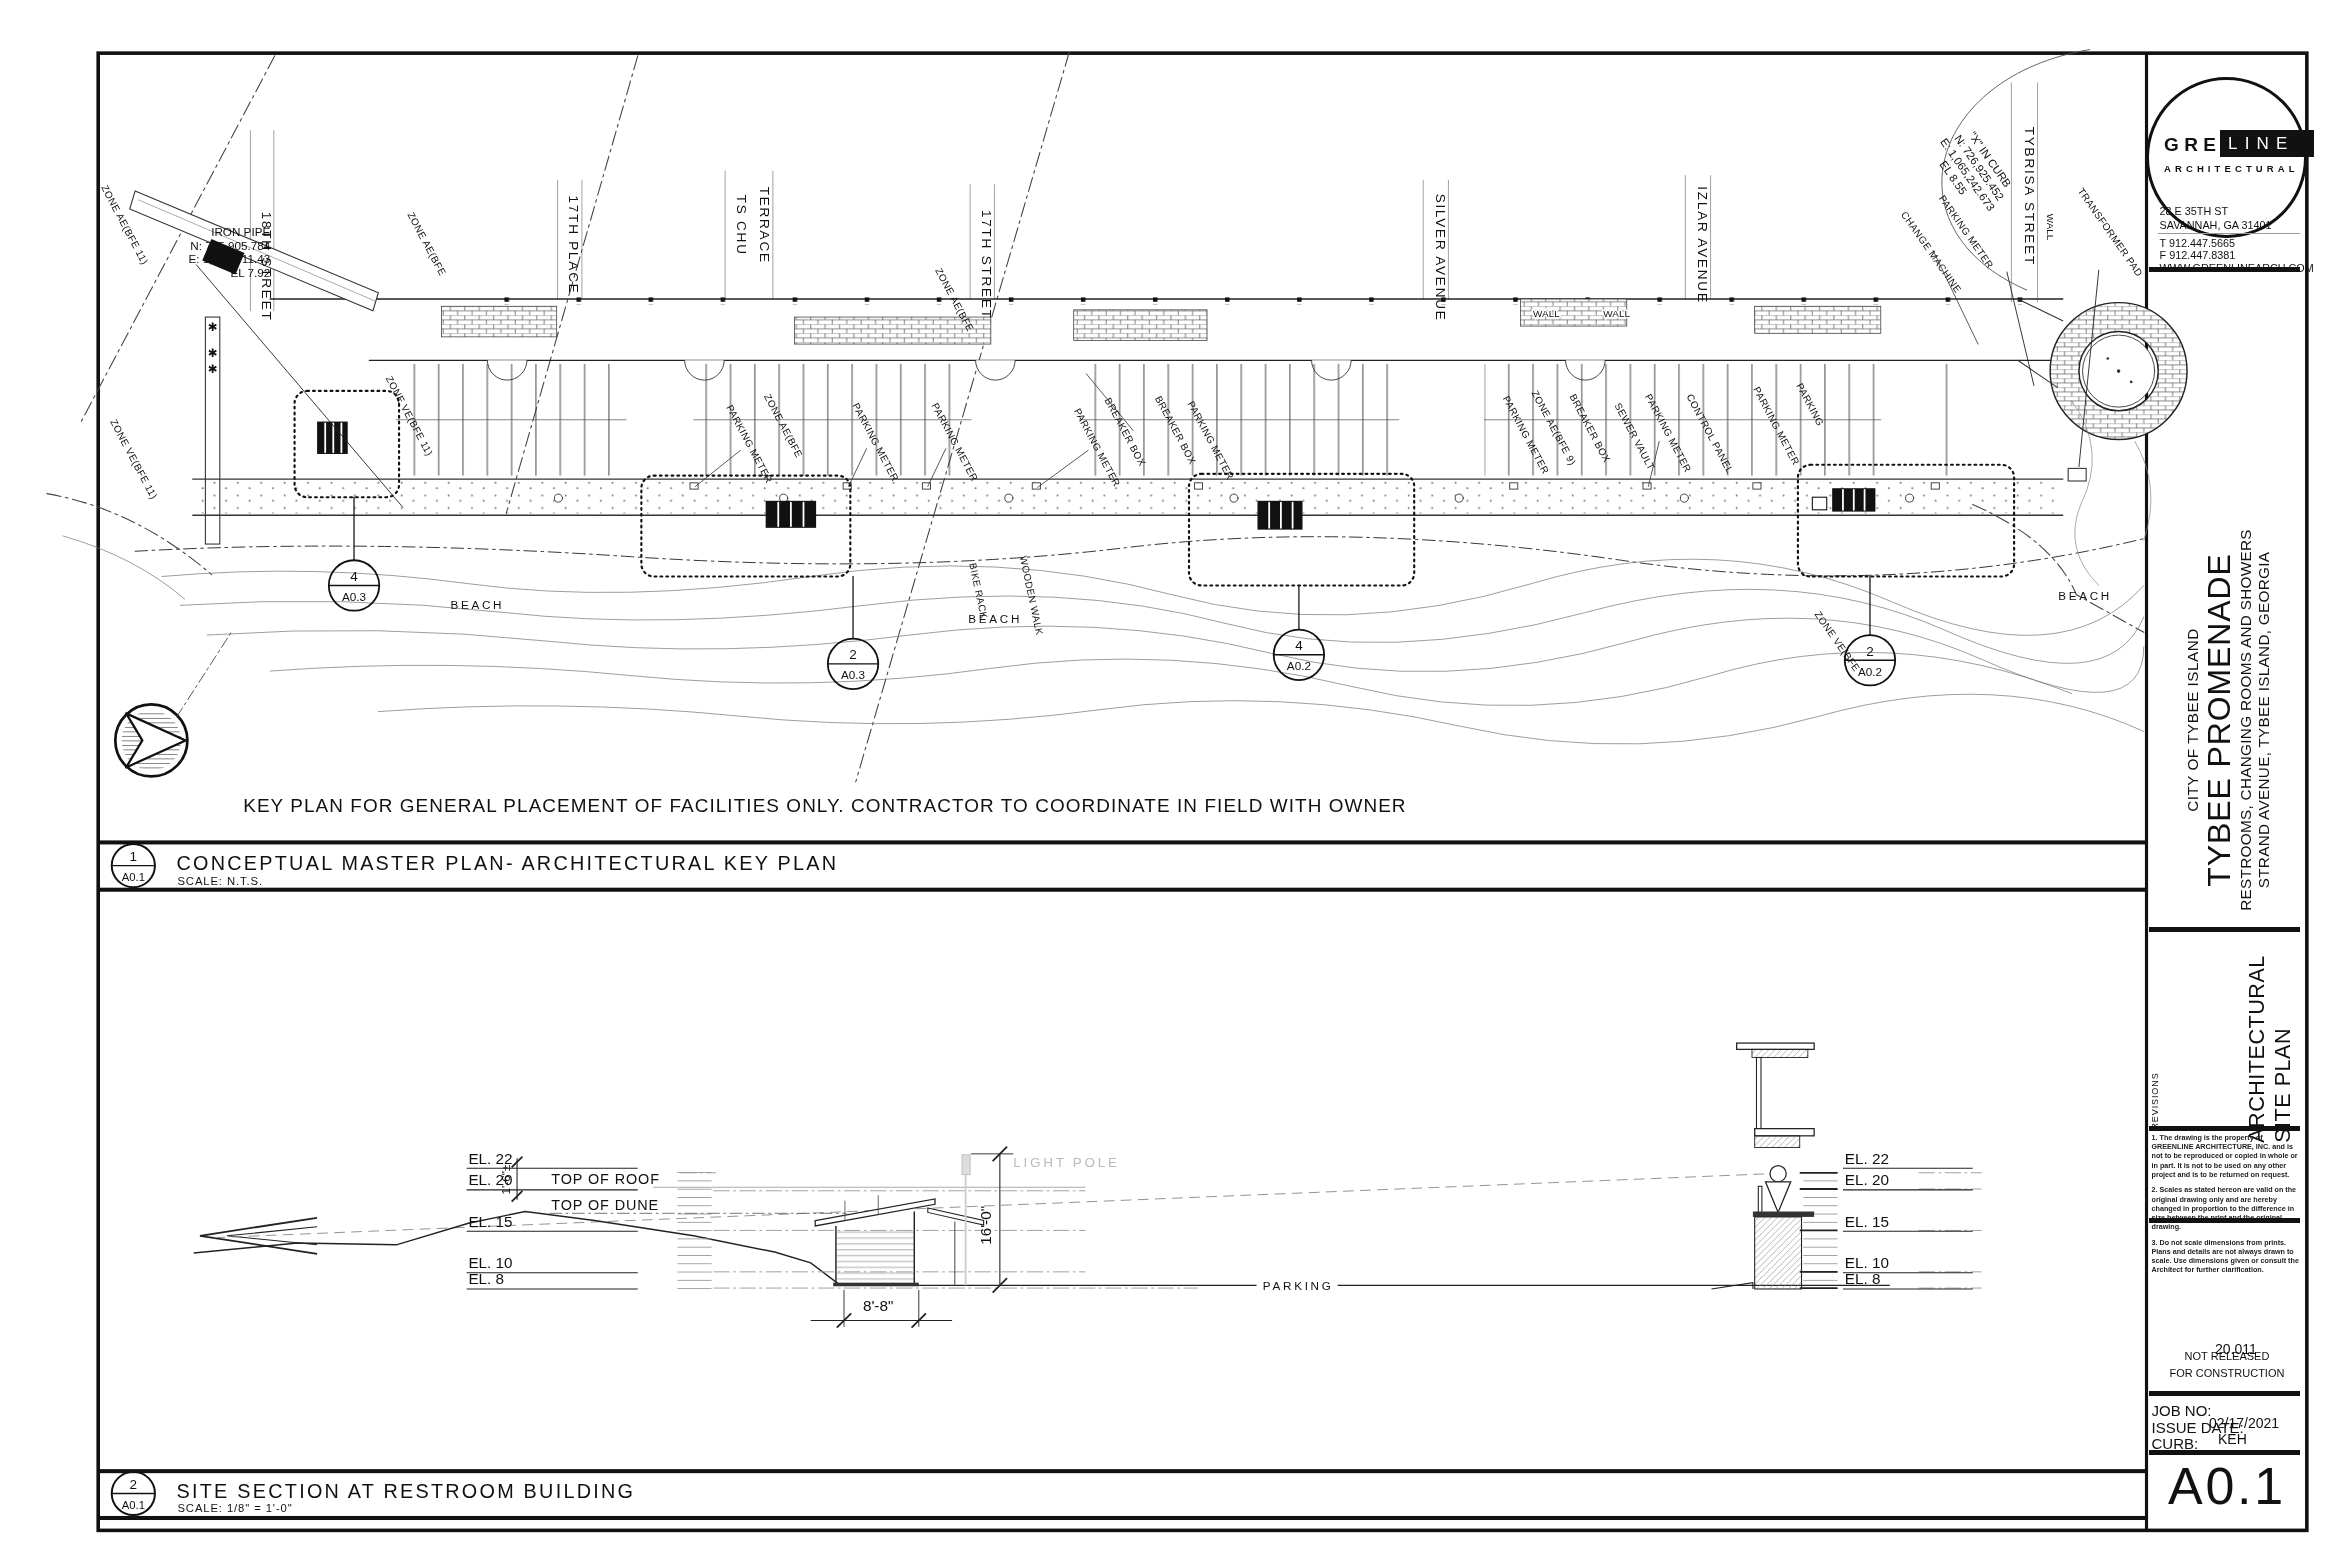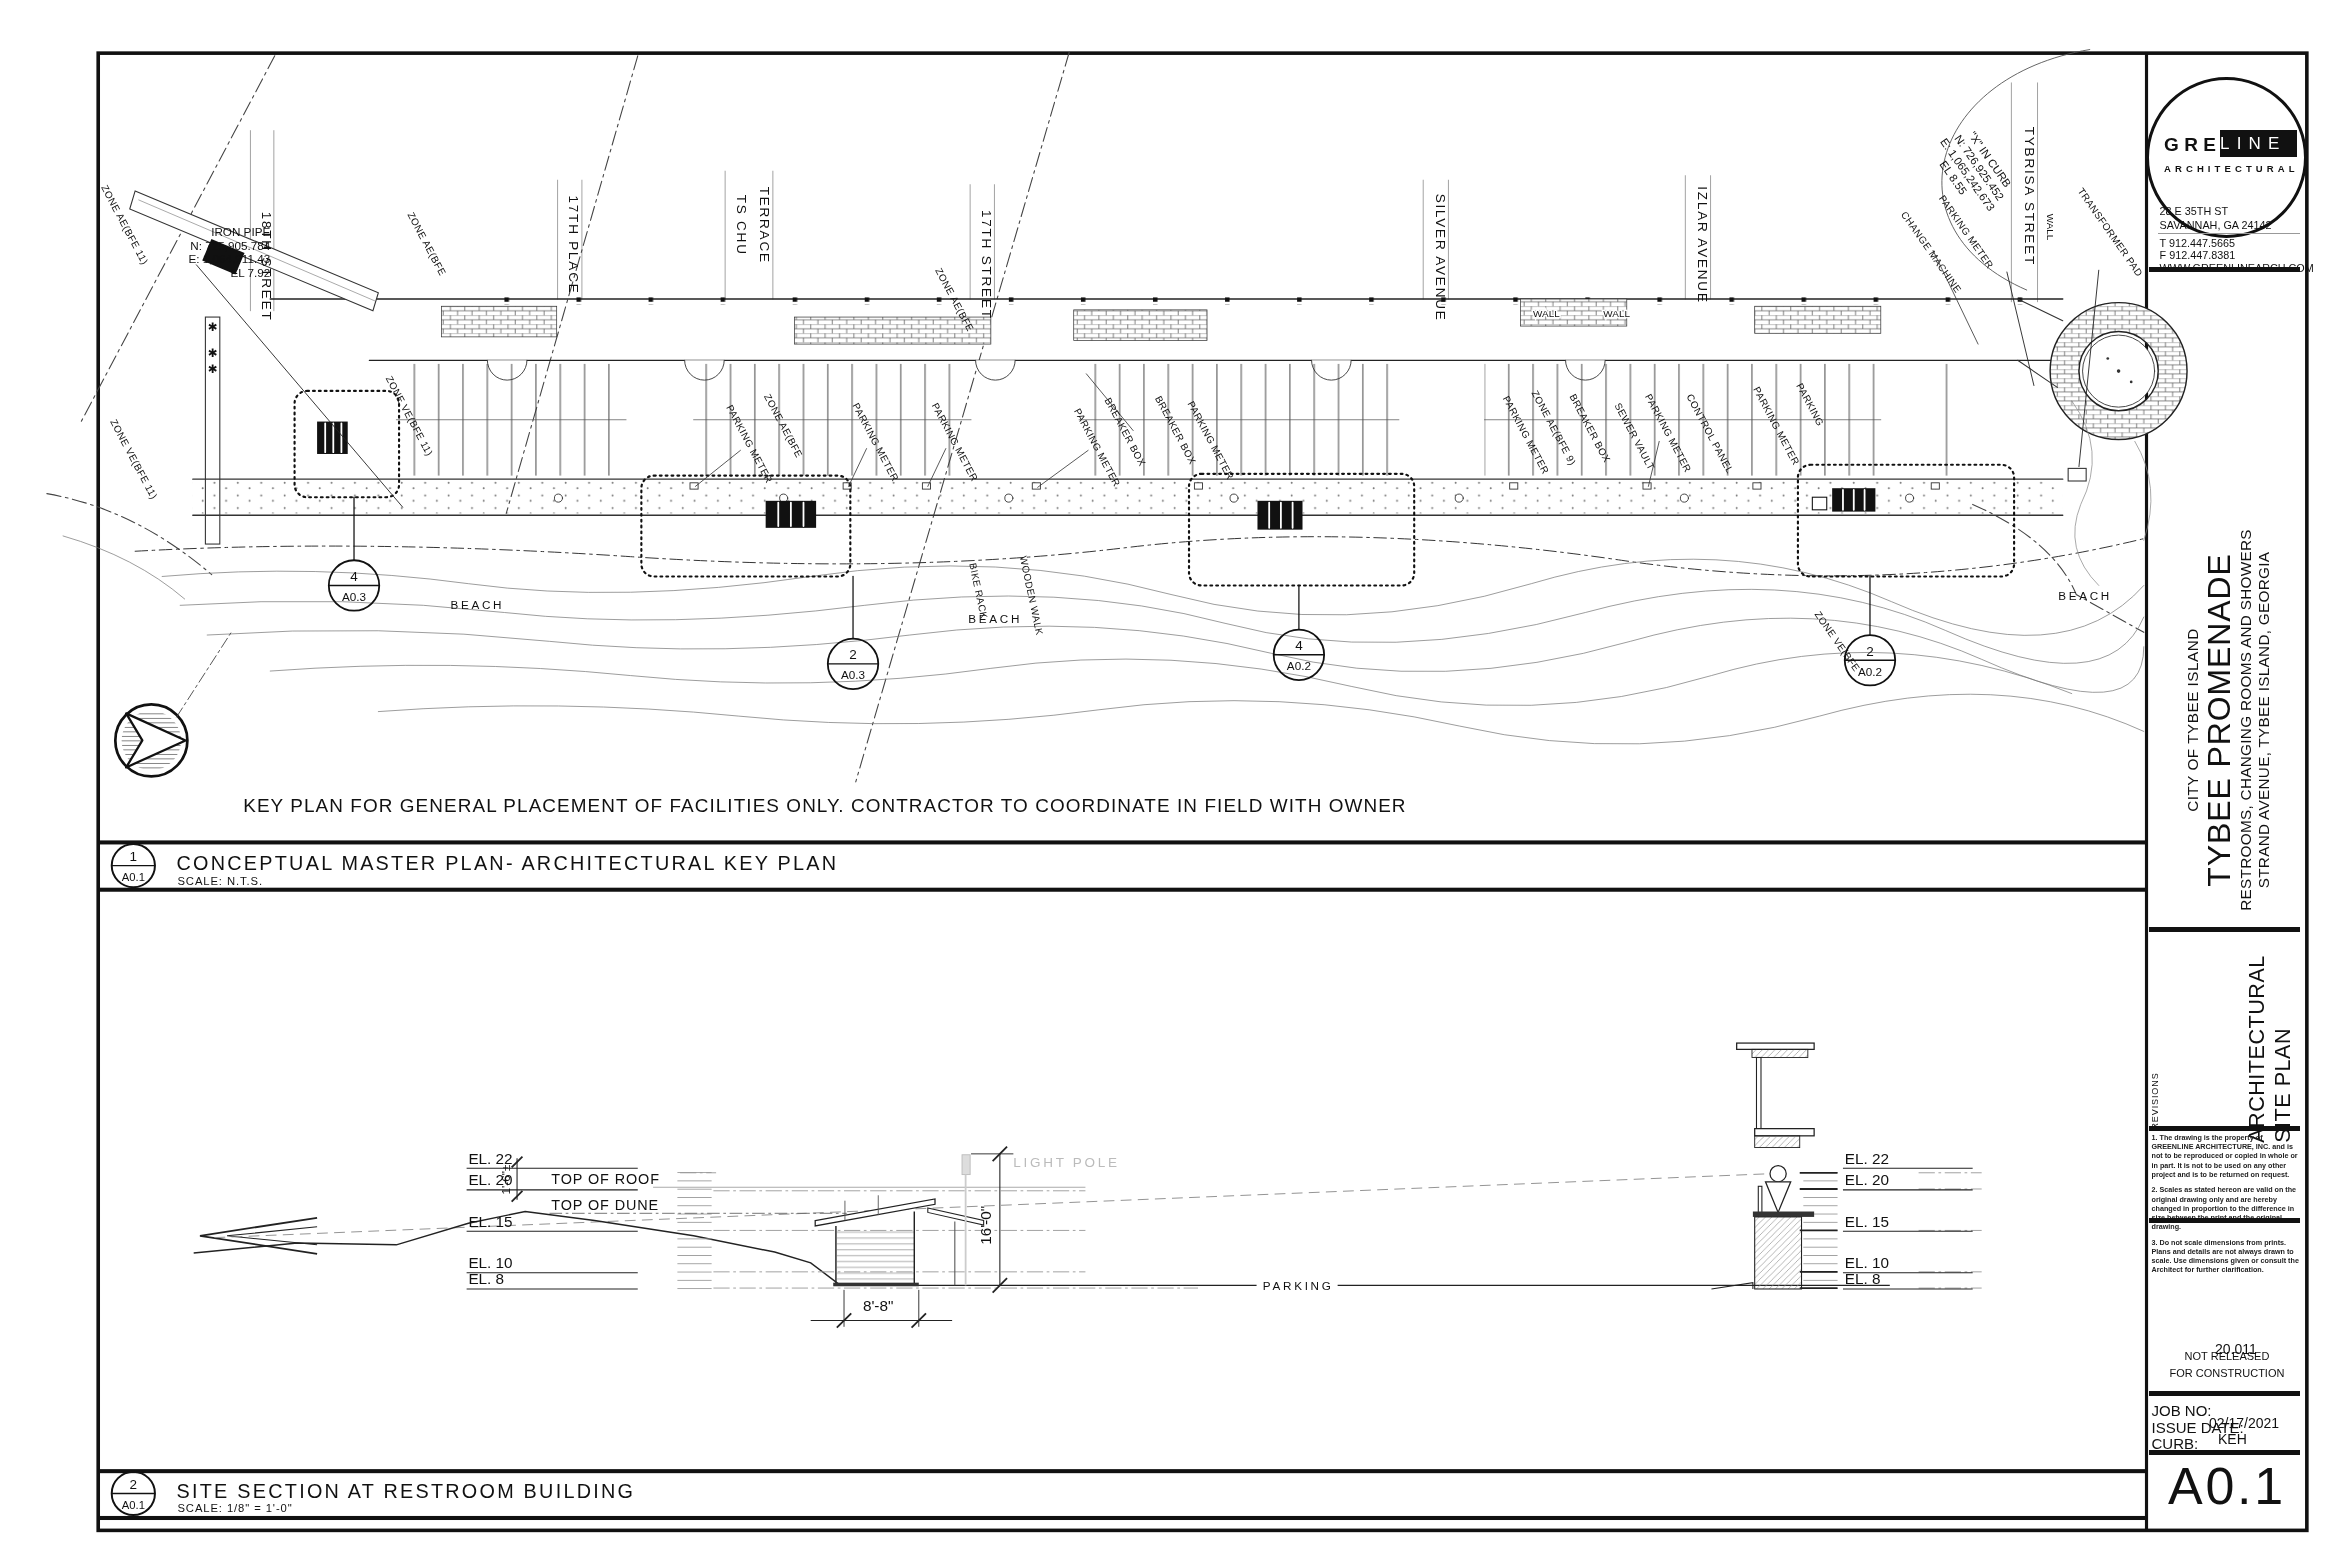--- a/index.html
+++ b/index.html
@@ -440,27 +440,27 @@
     <text x="196" y="1663" font-size="22" letter-spacing="2.5" fill="#111">SITE SECTION AT RESTROOM BUILDING</text>
     <text x="197" y="1679" font-size="12.5" letter-spacing="1" fill="#111">SCALE: 1/8" = 1'-0"</text>
   </g>
 </svg>
 
 <div class="abs" style="left:2147px;top:53px;width:160px;height:1477px;">
 
   <div>
     <div class="abs" style="left:-0.9px;top:24px;width:155px;height:155px;border:3.2px solid #111;border-radius:50%;"></div>
     <div class="abs" style="left:17px;top:81px;font-size:19px;font-weight:bold;letter-spacing:5.4px;">GREEN</div>
-    <div class="abs" style="left:73px;top:77px;width:77px;height:27px;background:#111;color:#fff;font-size:17px;letter-spacing:7.2px;padding-left:0;line-height:27px;box-sizing:border-box;">LINE</div>
+    <div class="abs" style="left:73px;top:77px;width:94px;height:27px;background:#111;color:#fff;font-size:17px;letter-spacing:7.2px;padding-left:8px;line-height:27px;box-sizing:border-box;">LINE</div>
     <div class="abs" style="left:17px;top:110px;font-size:9.5px;font-weight:bold;letter-spacing:4.1px;">ARCHITECTURAL</div>
   </div>
 
   <div style="font-size:10.8px;">
     <div class="abs" style="left:12.6px;top:152px;">28 E 35TH ST</div>
-    <div class="abs" style="left:12.6px;top:166px;">SAVANNAH, GA 24142</div>
+    <div class="abs" style="left:12.6px;top:166px;">SAVANNAH, GA 31401</div>
     <div class="abs" style="left:10.8px;top:180px;width:142px;height:1.4px;background:#999;"></div>
     <div class="abs" style="left:12.6px;top:184px;">T  912.447.5665</div>
     <div class="abs" style="left:12.6px;top:196px;">F  912.447.8381</div>
     <div class="abs" style="left:12.6px;top:209px;">WWW.GREENLINEARCH.COM</div>
   </div>
   <div class="bar" style="left:1.8px;top:214px;width:151px;"></div>
 
   <div class="abs rot" style="left:82px;top:667px;text-align:center;">
     <div style="font-size:15.3px;letter-spacing:0.5px;">CITY OF TYBEE ISLAND</div>
     <div style="font-size:32px;font-weight:500;letter-spacing:0.9px;line-height:1.1;">TYBEE PROMENADE</div>

